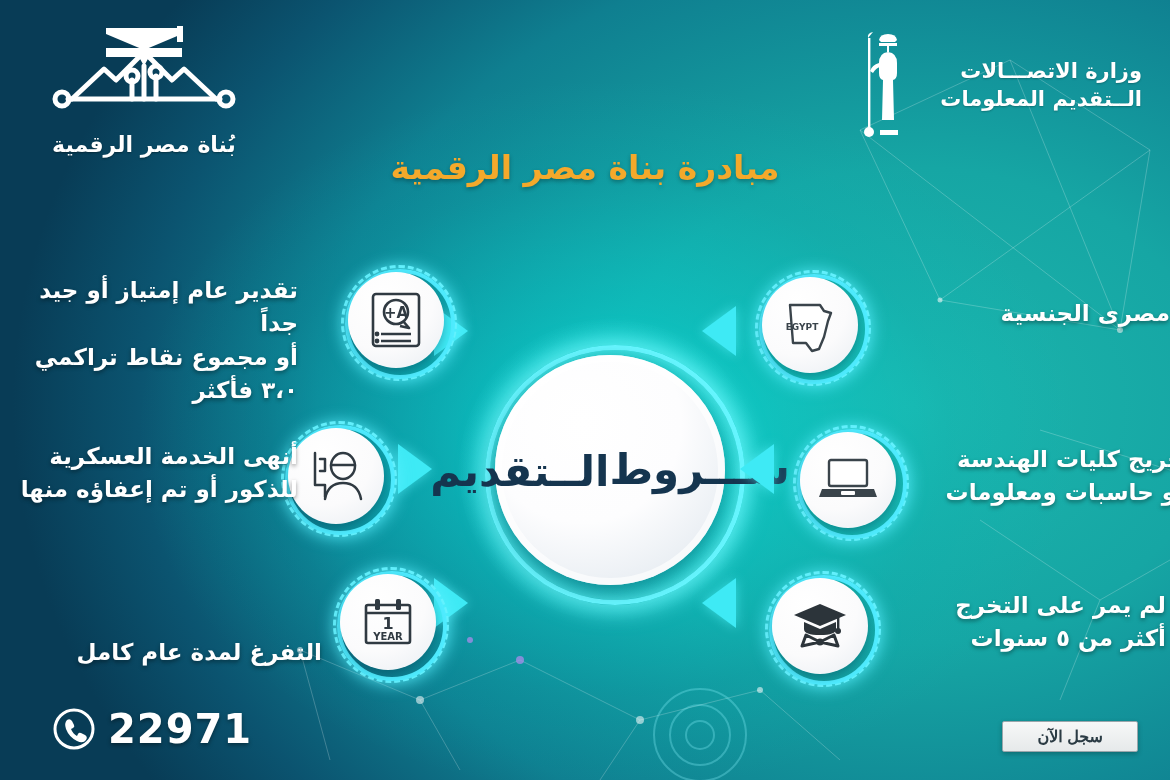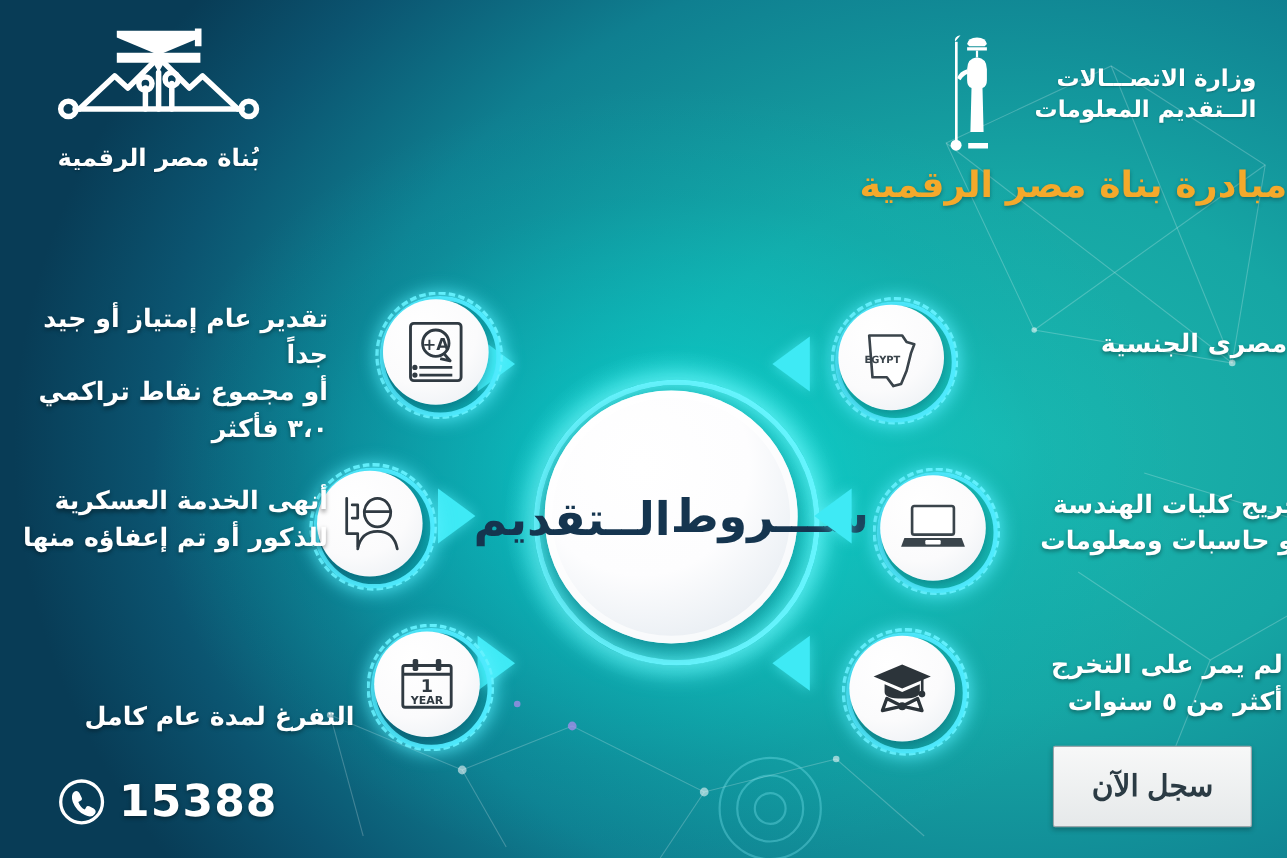--- a/index.html
+++ b/index.html
@@ -36,21 +36,21 @@
   .logo-right .mcit-lines{
     text-align:right;line-height:1.35;
     font-size:21px;font-weight:bold;letter-spacing:.3px;
     text-shadow:0 1px 2px rgba(0,0,0,.25);
     margin-left:20px;
   }
   .logo-right svg{display:block;}
 
   
   .main-title{
-    position:absolute;left:0;right:0;top:148px;text-align:right;
+    position:absolute;left:0;right:0;top:148px;text-align:center;
     font-size:33px;font-weight:bold;color:#f4a92b;
     text-shadow:0 2px 4px rgba(0,0,0,.30);
     letter-spacing:.5px;
   }
 
   
   .hub{
     position:absolute;left:495px;top:355px;width:230px;height:230px;
   }
   .hub .glow{
@@ -111,22 +111,22 @@
   }
   .hotline .num{
     font-size:40px;font-weight:bold;color:#fff;letter-spacing:1px;
     text-shadow:0 2px 4px rgba(0,0,0,.4);
   }
   .hotline svg{display:block;}
   .cta{
     position:absolute;right:32px;bottom:28px;
     background:linear-gradient(#f7f8f8,#e6e9ea);
     border:1px solid #9aa6ab;
-    color:#2b3b44;font-size:27px;font-weight:bold;
-    padding:20px 34px;border-radius:2px;
+    color:#2b3b44;font-size:16px;font-weight:bold;
+    padding:5px 34px;border-radius:2px;
     box-shadow:0 2px 5px rgba(0,0,0,.25);
     cursor:pointer;
   }
 </style>
 </head>
 <body>
 
 <div id="poster">
 
   <div class="net">
@@ -344,18 +344,18 @@
   <div class="label r" style="left:896px;top:589px;width:270px;">
     <div>لم يمر على التخرج</div>
     <div>أكثر من ٥ سنوات</div>
   </div>
 
   <div class="hotline">
     <svg width="44" height="44" viewBox="0 0 44 44">
       <circle cx="22" cy="22" r="19" fill="none" stroke="#ffffff" stroke-width="3"></circle>
       <path d="M15 13 q3 -2 5 1 l2 4 q1 2 -1 3 l-2 1 q2 5 6 7 l1 -2 q1 -2 3 -1 l4 2 q3 2 1 5 q-3 4 -9 1 q-8 -4 -11 -12 q-2 -6 1 -9z" fill="#ffffff"></path>
     </svg>
-    <span class="num">15388</span>
+    <span class="num">22971</span>
   </div>
 
   <button class="cta">سجل الآن</button>
 
 </div>
 
 </body></html>

